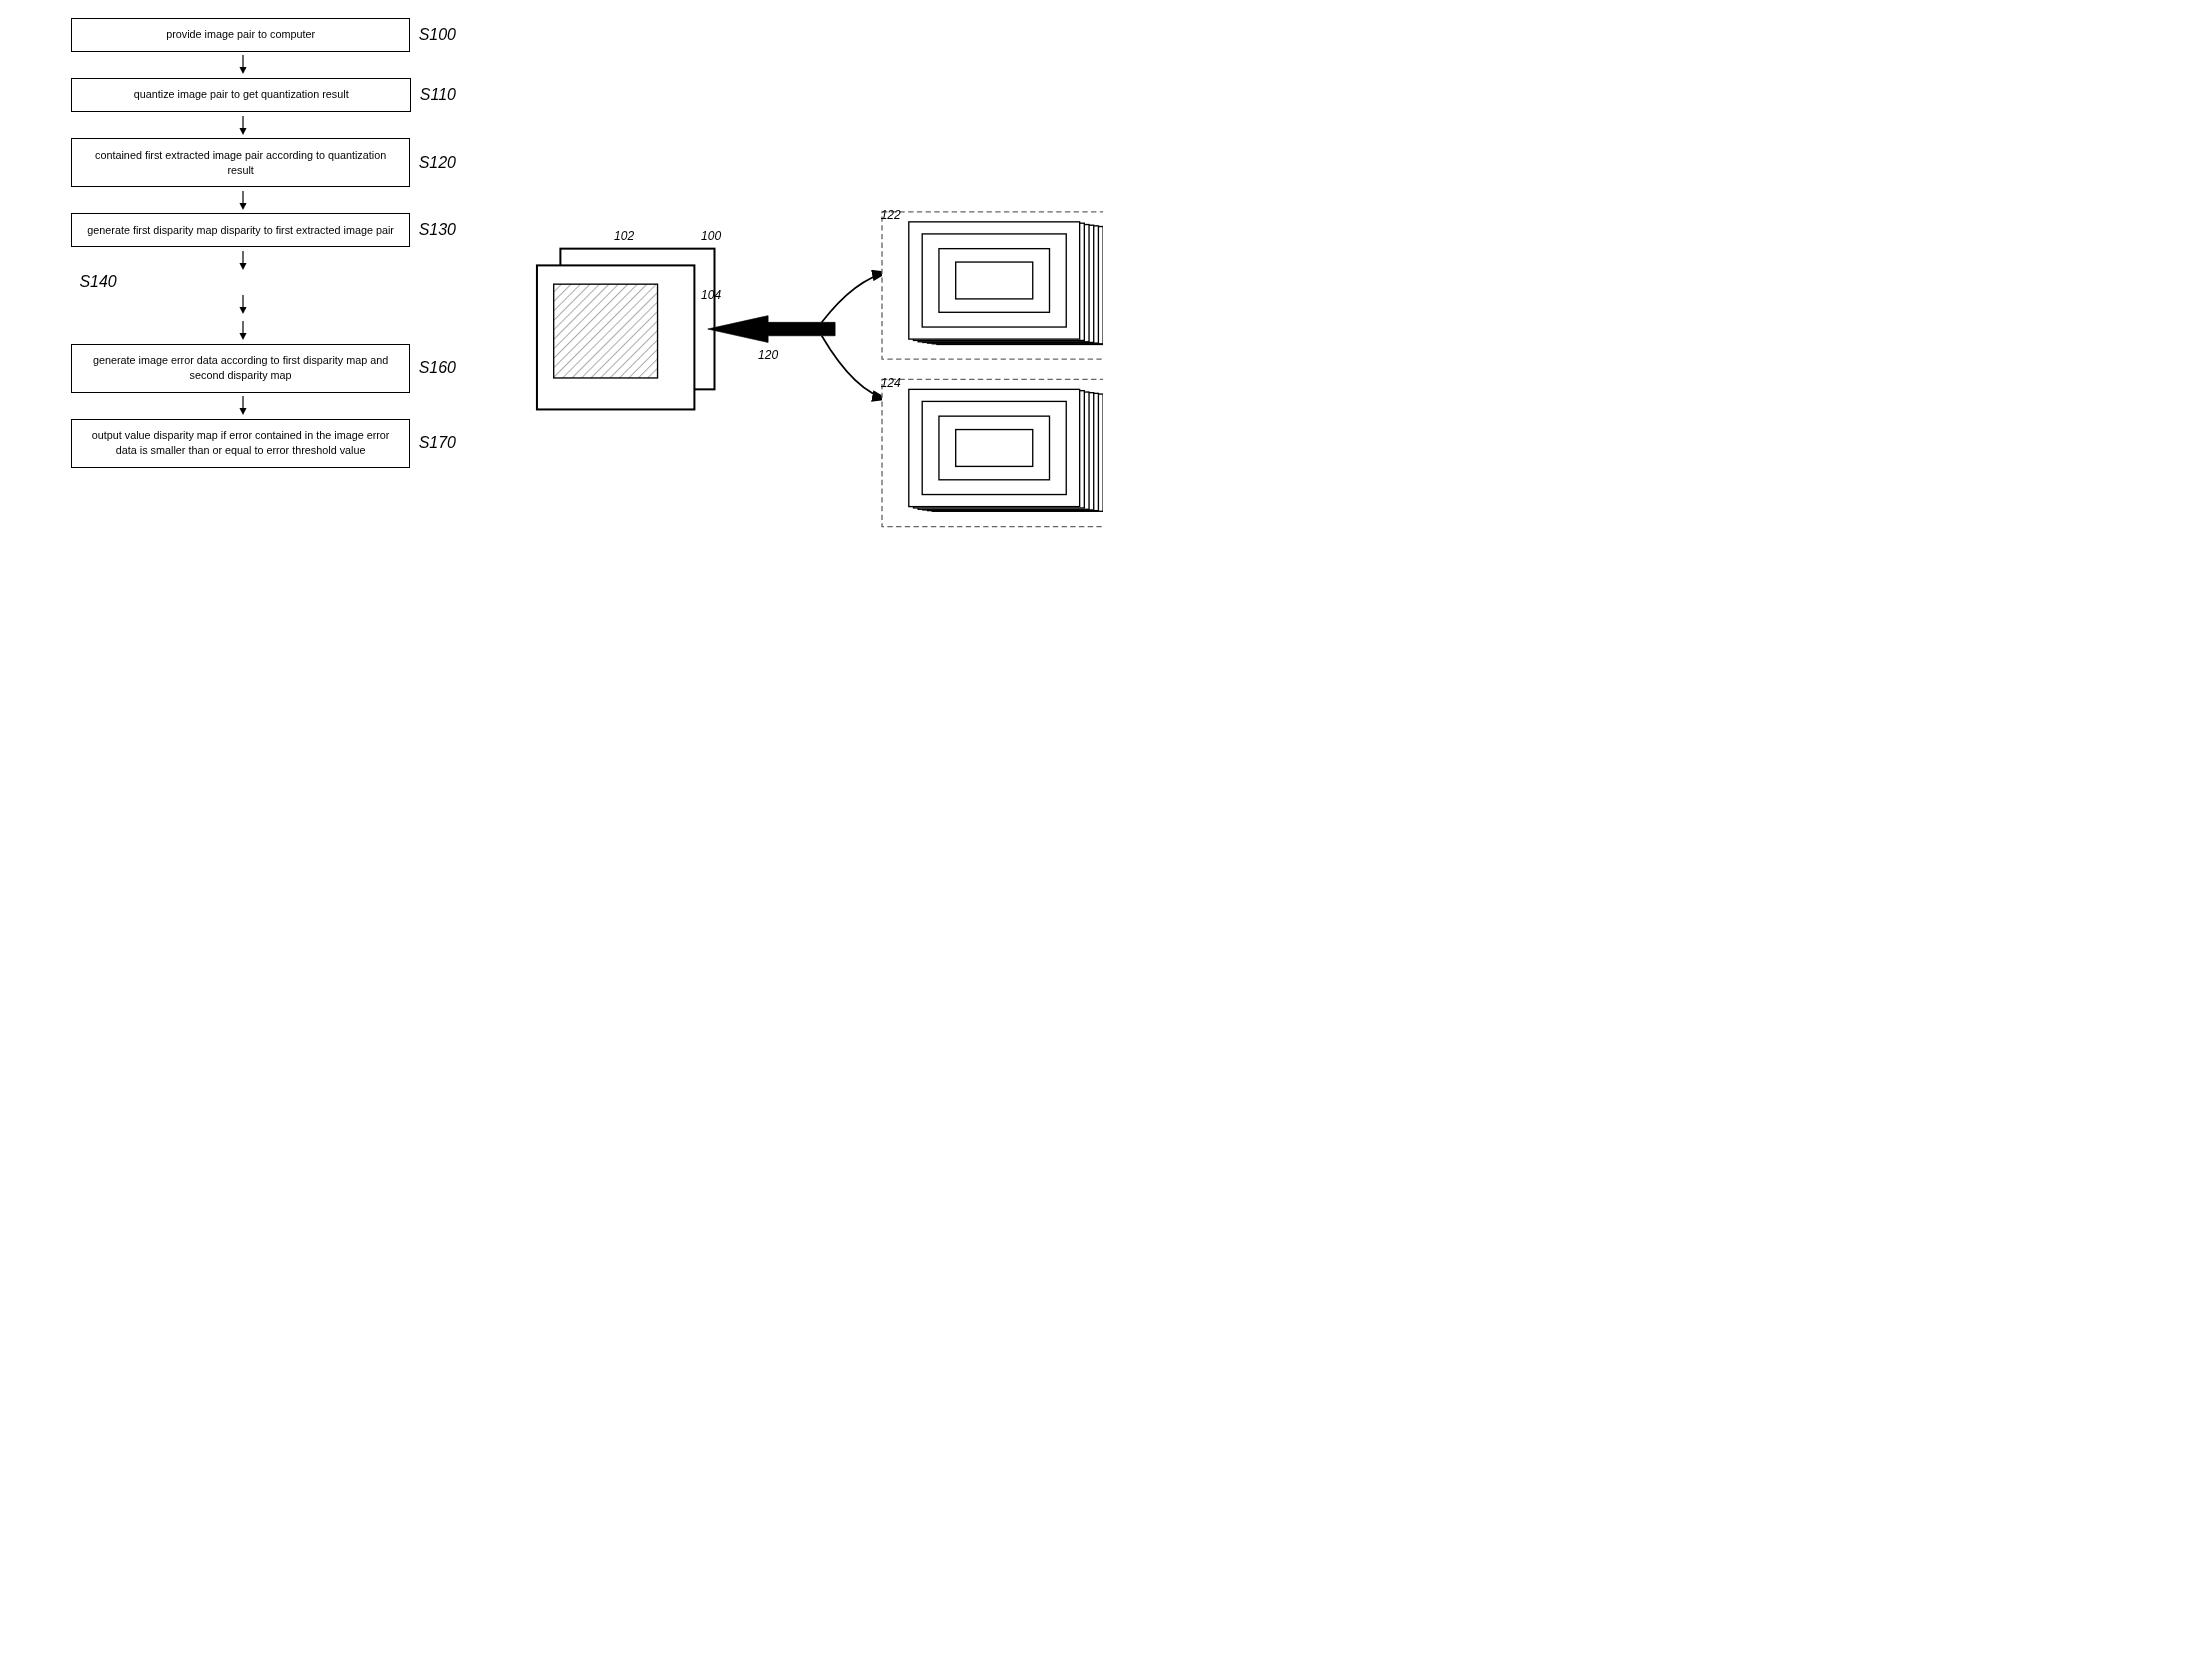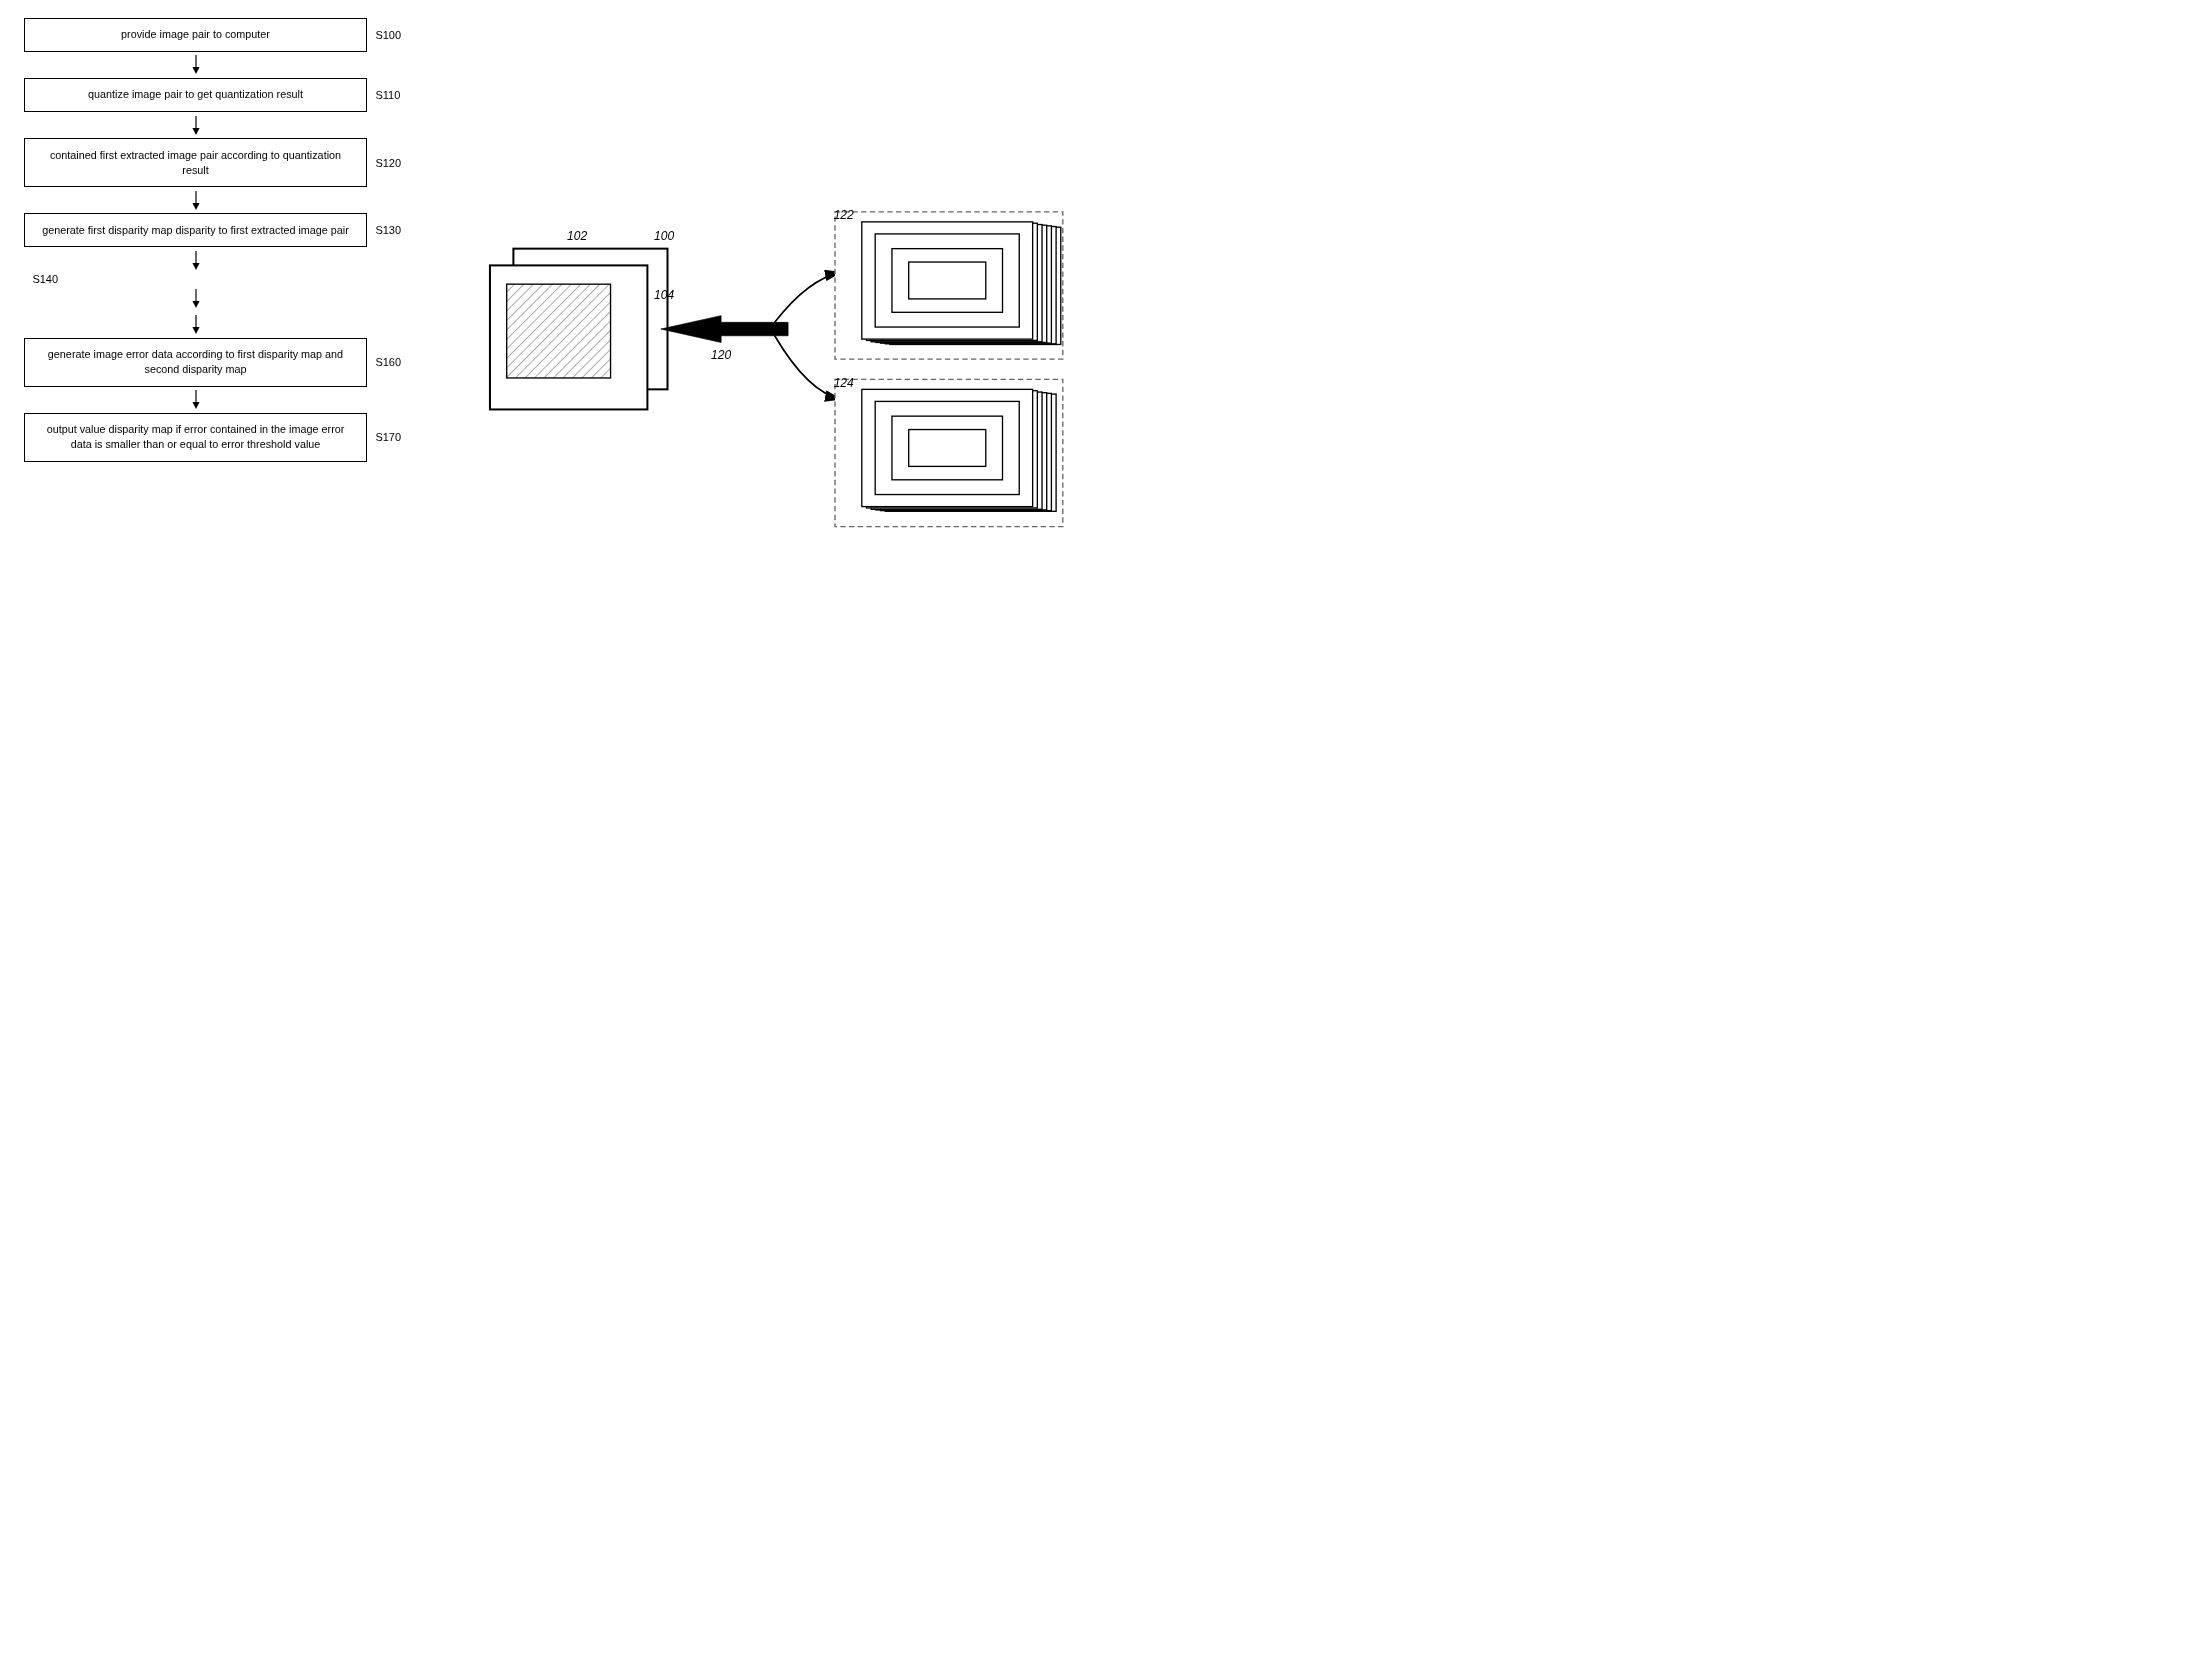--- a/index.html
+++ b/index.html
@@ -10,20 +10,21 @@
       min-height: 839px;
       position: relative;
       overflow: hidden;
     }
 
     .page-container {
       display: flex;
       width: 100%;
       min-height: 839px;
       position: relative;
+      margin-left: 47px;
     }
 
     
     .flowchart {
       width: 433px;
       padding: 18px 24px;
       display: flex;
       flex-direction: column;
       align-items: flex-start;
       position: relative;
@@ -40,23 +41,24 @@
       border: 1.2px solid #000;
       padding: 8.4px 12px;
       text-align: center;
       font-size: 10.8px;
       line-height: 1.4;
       width: 343px;
       background: #fff;
     }
 
     .step-label {
-      font-size: 11px;
+      font-size: 16px;
       margin-left: 8.4px;
       white-space: nowrap;
+      font-style: italic;
     }
 
     .arrow-down {
       width: 343px;
       display: flex;
       justify-content: center;
       padding: 3.6px 0;
     }
 
     .arrow-down svg {

